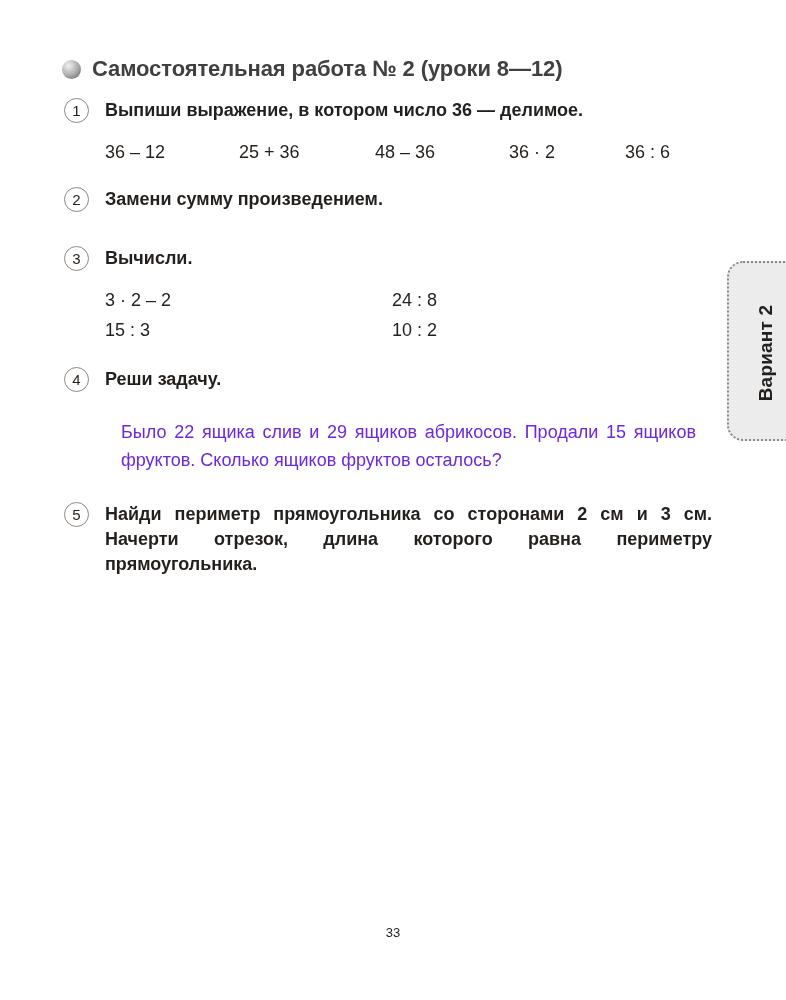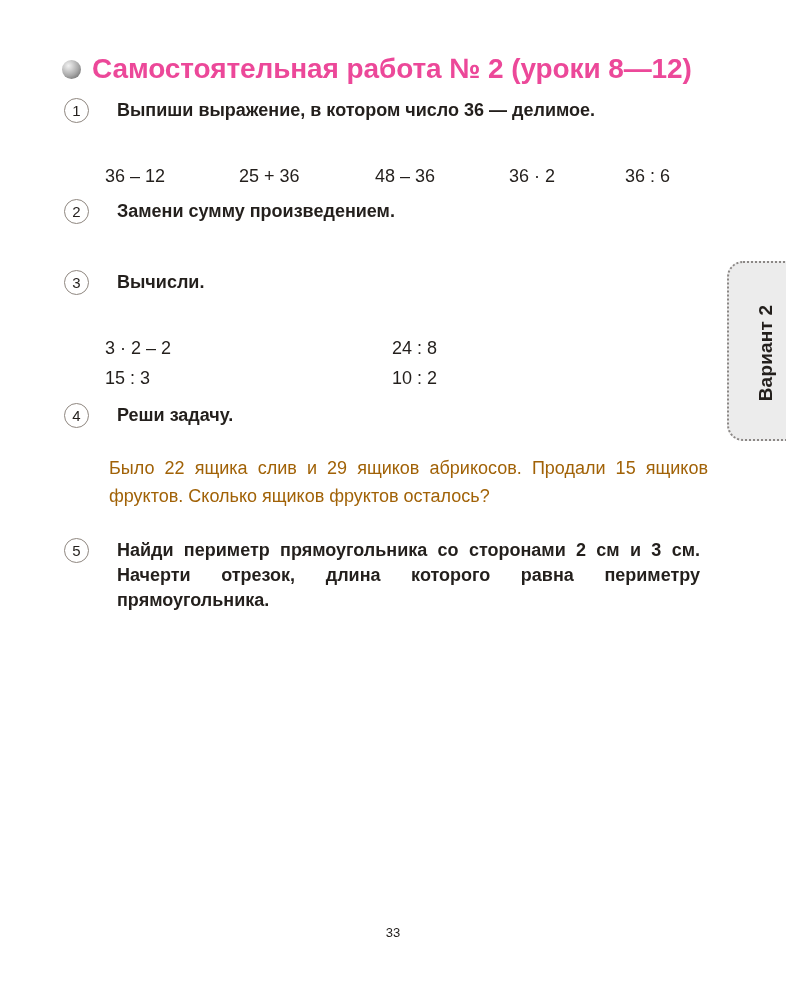--- a/index.html
+++ b/index.html
@@ -78,24 +78,24 @@
     height: 19px;
     border-radius: 50%;
     background:
       radial-gradient(circle at 34% 30%, #f1f1f1 0%, #d5d5d5 22%, #a8a8a8 55%, #7c7c7c 80%, #6a6a6a 100%);
     flex: 0 0 auto;
     margin-right: 11px;
     position: relative;
     top: 0px;
   }
   .doc-title {
-    font-size: 28px;
+    font-size: 22px;
     font-weight: bold;
     letter-spacing: -0.1px;
-    color: #ec4899;
+    color: #404040;
     white-space: nowrap;
   }
 
   
   .task {
     position: relative;
     padding-left: 43px;
   }
   .task-num {
     position: absolute;
@@ -112,50 +112,50 @@
     font-size: 15px;
     font-weight: normal;
     color: #231f1c;
     line-height: 1;
   }
   .task-prompt {
     font-size: 18px;
     font-weight: bold;
     line-height: 25px;
     color: #231f1c;
-    margin: 12px;
+    margin: 0;
   }
   .task-prompt.justified {
     text-align: justify;
     text-align-last: left;
   }
   .task-body {
     font-size: 18px;
     font-weight: normal;
     line-height: 30px;
-    color: #a16207;
-    margin: 4px;
+    color: #6d28d9;
+    margin: 16px;
   }
   .task-body.prose {
     text-align: justify;
     text-align-last: left;
     line-height: 28px;
   }
 
   
   .expr-row {
     position: relative;
     height: 30px;
     font-size: 18px;
     line-height: 30px;
     white-space: nowrap;
   }
   .expr {
     position: absolute;
-    top: 16px;
+    top: 4px;
     font-variant-numeric: lining-nums;
   }
 
   
   .t1 { margin-top: 9px; }
   .t2 { margin-top: 24px; }
   .t3 { margin-top: 24px; }
   .t4 { margin-top: 26px; }
   .t5 { margin-top: 28px; }
   .gap-md { height: 10px; }

